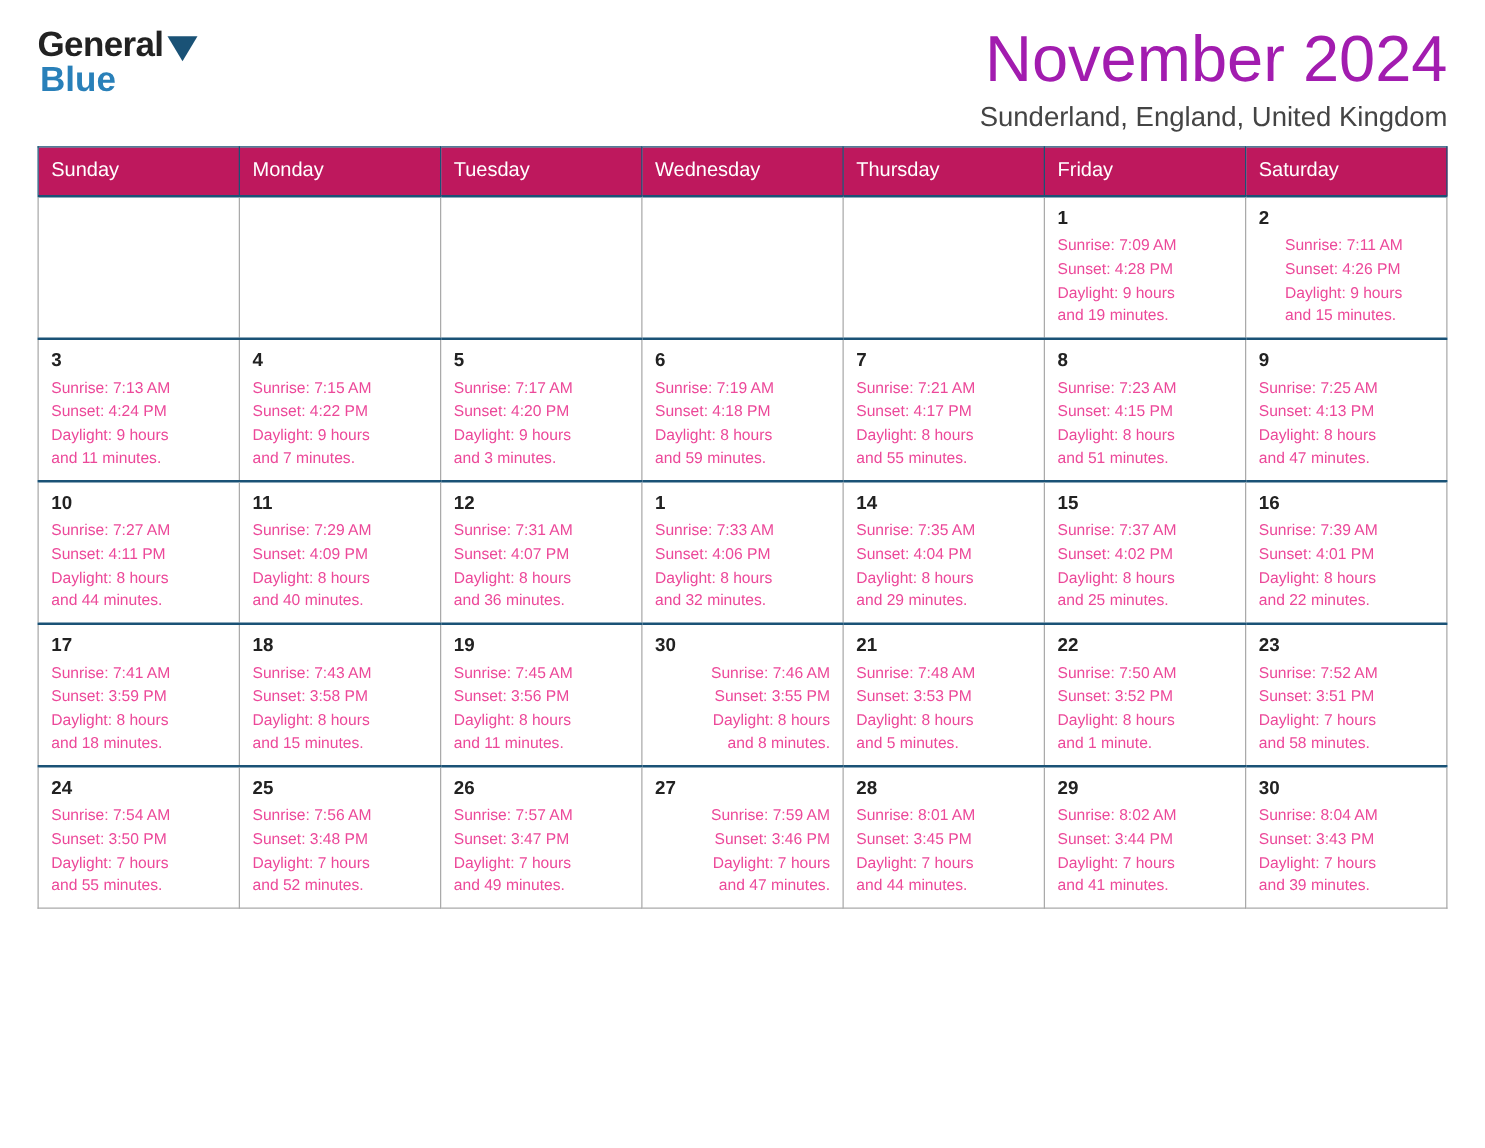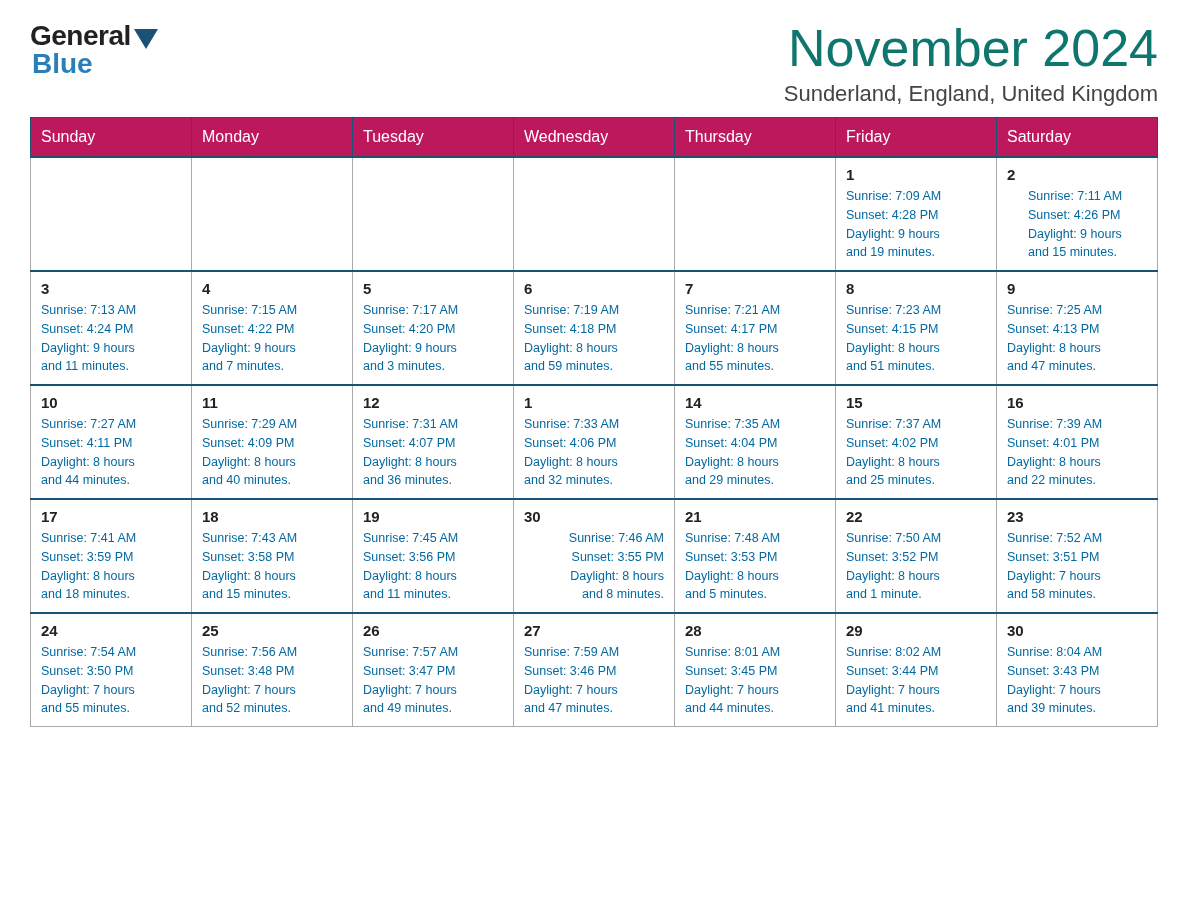--- a/index.html
+++ b/index.html
@@ -45,21 +45,21 @@
       color: #2980b9;
       margin-top: -4px;
       margin-left: 2px;
     }
     .title-area {
       text-align: right;
     }
     .month-title {
       font-size: 52px;
       font-weight: 400;
-      color: #0f766e;
+      color: #a21caf;
       line-height: 1.1;
     }
     .location {
       font-size: 22px;
       color: #444;
       margin-top: 4px;
     }
     table {
       width: 100%;
       border-collapse: collapse;
@@ -83,21 +83,21 @@
       height: 110px;
     }
     .day-num {
       font-size: 15px;
       font-weight: bold;
       color: #222;
       margin-bottom: 4px;
     }
     .day-info {
       font-size: 12.5px;
-      color: #0369a1;
+      color: #ec4899;
       line-height: 1.5;
     }
     tr.week-row td {
       background: #fff;
     }
     
     tbody tr:first-child td {
       border-top: 2px solid #1a5276;
     }
     tbody tr td {
@@ -328,21 +328,21 @@
         </td>
         <td>
           <div class="day-num">26</div>
           <div class="day-info" style="white-space: pre-line;">Sunrise: 7:57 AM
 Sunset: 3:47 PM
 Daylight: 7 hours
 and 49 minutes.</div>
         </td>
         <td>
           <div class="day-num">27</div>
-          <div class="day-info" style="white-space: pre-line;">Sunrise: 7:59 AM
+          <div class="day-info" style="white-space: pre-line; text-align: right;">Sunrise: 7:59 AM
 Sunset: 3:46 PM
 Daylight: 7 hours
 and 47 minutes.</div>
         </td>
         <td>
           <div class="day-num">28</div>
           <div class="day-info" style="white-space: pre-line;">Sunrise: 8:01 AM
 Sunset: 3:45 PM
 Daylight: 7 hours
 and 44 minutes.</div>

